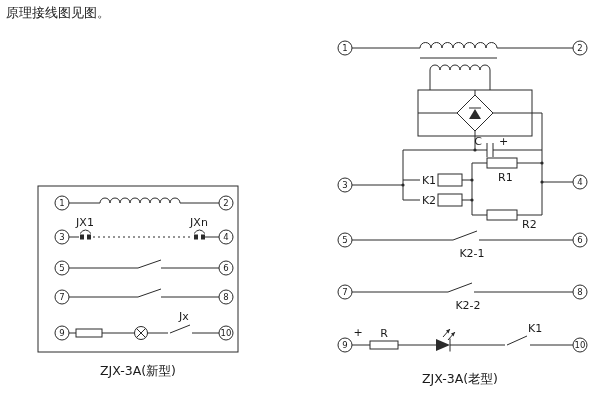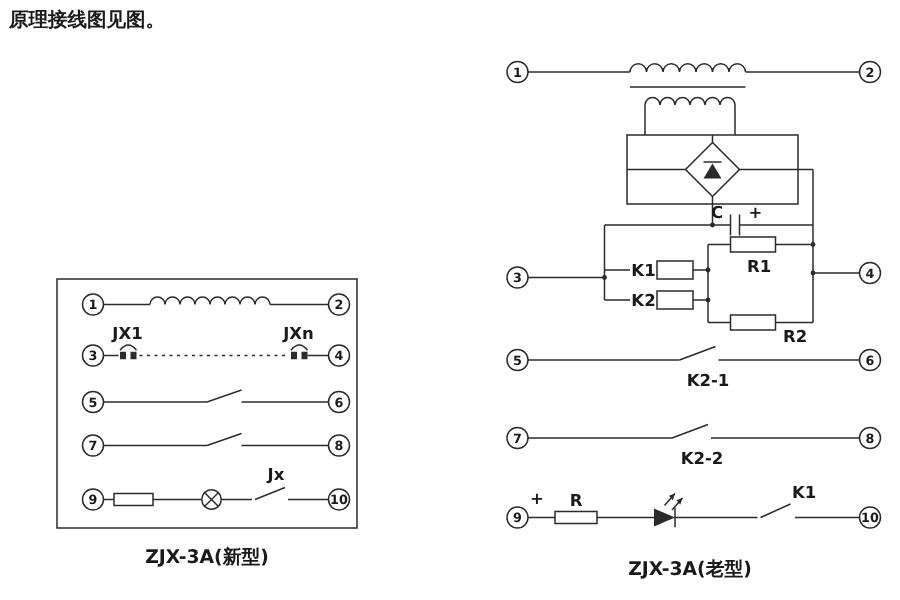--- a/index.html
+++ b/index.html
@@ -1,16 +1,16 @@
 <!DOCTYPE html>
 <html><head>
 <meta charset="utf-8">
 <style>
   html,body{margin:0;padding:0;background:#ffffff;}
-  .canvas{position:relative;width:600px;height:400px;background:#ffffff;overflow:hidden;font-weight:bold;}
+  .canvas{position:relative;width:600px;height:400px;background:#ffffff;overflow:hidden;}
   svg{display:block;}
   .w{stroke:#2b2b2b;stroke-width:1;fill:none;}
   .dash{stroke:#2b2b2b;stroke-width:1;fill:none;stroke-dasharray:2 3;}
   .fill{fill:#2b2b2b;stroke:none;}
   .dot{fill:#2b2b2b;stroke:none;}
   text{font-family:"DejaVu Sans","Liberation Sans",sans-serif;fill:#1a1a1a;}
   .tnum{font-size:8.5px;text-anchor:middle;}
   .lbl{font-size:11px;}
   .mid{text-anchor:middle;}
   .end{text-anchor:end;}

